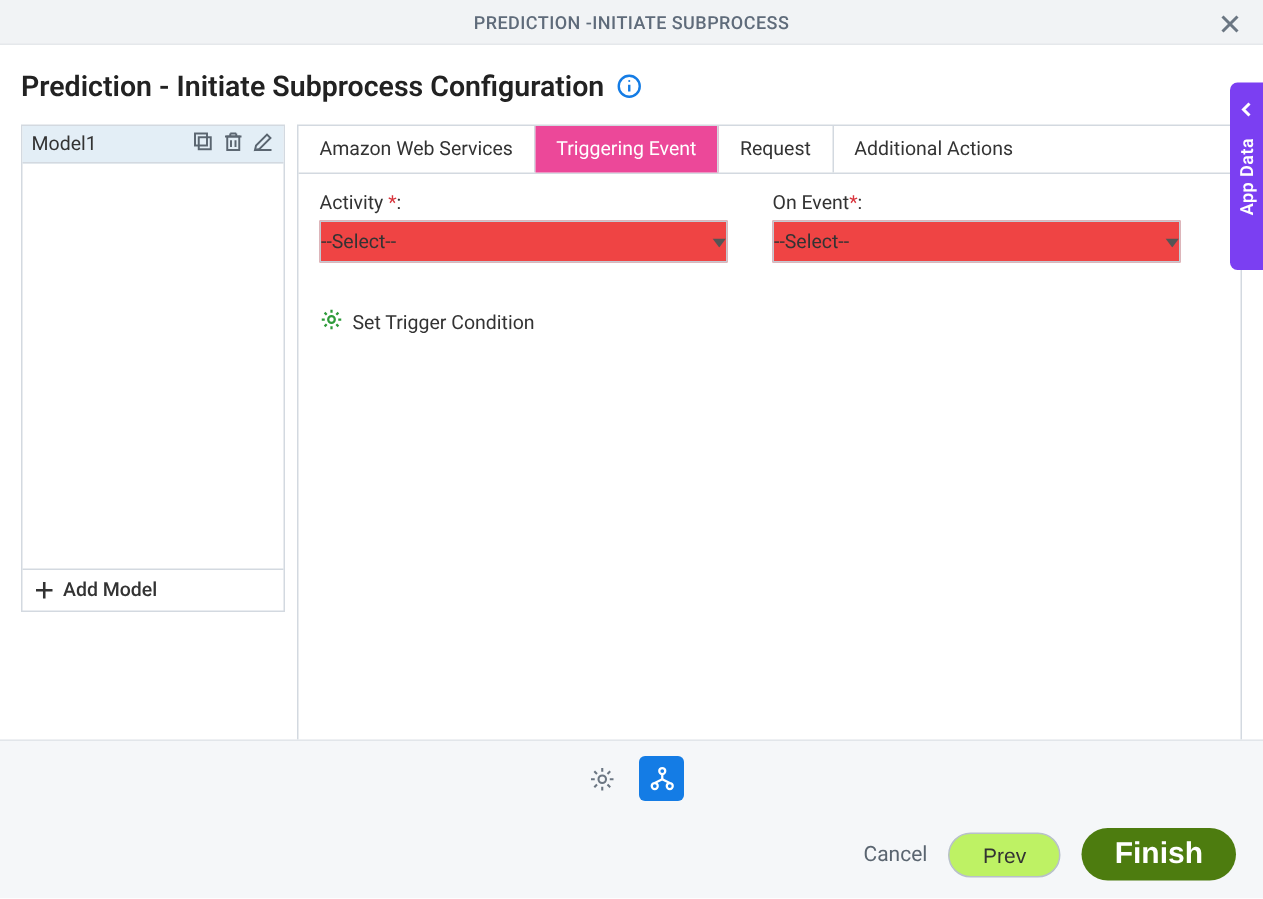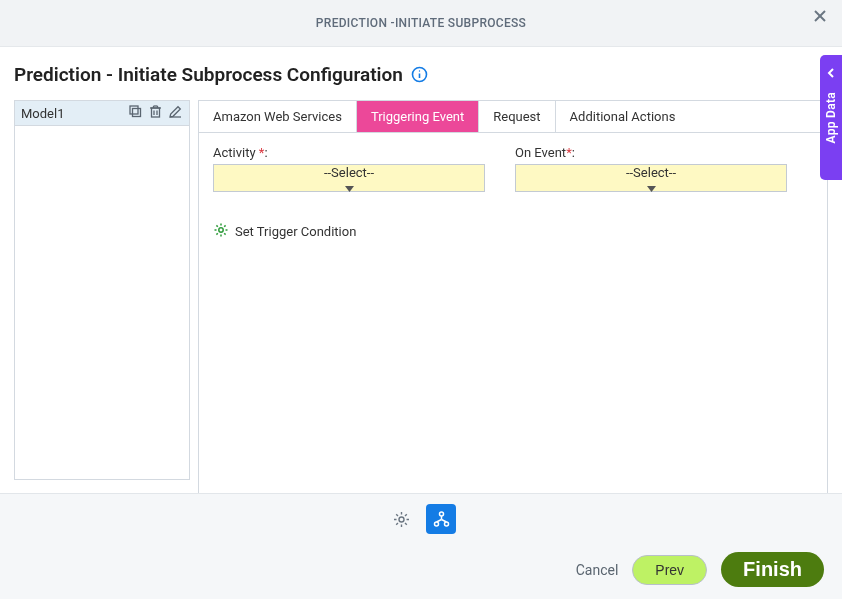--- a/index.html
+++ b/index.html
@@ -8,21 +8,21 @@
   background: #fff;
   width: 842px;
   height: 599px;
   overflow: hidden;
   position: relative;
 }
 
 
 .header-bar {
   background: #f1f3f5;
-  height: 47px;
+  height: 30px;
   display: flex;
   align-items: center;
   justify-content: center;
   position: relative;
   border-bottom: 1px solid #e5e8eb;
 }
 .header-title {
   font-size: 12px;
   color: #5f6b7a;
   letter-spacing: 0.3px;
@@ -59,21 +59,21 @@
   padding: 0 14px;
   gap: 8px;
 }
 
 
 .sidebar {
   width: 176px;
   border: 1px solid #d3d9e0;
   display: flex;
   flex-direction: column;
-  height: 380px;
+  height: 325px;
 }
 .model-row {
   display: flex;
   align-items: center;
   justify-content: space-between;
   height: 25px;
   border-bottom: 1px solid #d3d9e0;
   background: #e3eef6;
   padding: 0 6px;
 }
@@ -143,29 +143,28 @@
   font-size: 13px;
   color: #333;
   margin-bottom: 4px;
   display: block;
 }
 .req { color: #d9363e; }
 .select-box {
   width: 100%;
   height: 28px;
   border: 1px solid #c3cad3;
-  background: #fef9c3;
+  background: #ef4444;
   display: flex;
   align-items: center;
   justify-content: space-between;
   padding: 0 0;
   font-size: 13px;
   color: #333;
   cursor: pointer;
-  flex-direction: column;
 }
 .caret { color: #555; }
 
 
 .trigger-link {
   display: flex;
   align-items: center;
   gap: 6px;
   padding: 18px 14px 0 14px;
   font-size: 13px;
@@ -331,20 +330,27 @@
         </span>
         <span>
           <svg width="15" height="15" viewBox="0 0 15 15" fill="none" stroke="currentColor" stroke-width="1.3">
             <path d="M2 13 L2.7 10 L10 2.7 L12.3 5 L5 12.3 Z"></path>
               <line x1="2" y1="13" x2="13" y2="13"></line>
           </svg>
         </span>
       </span>
     </div>
     <div class="sidebar-spacer"></div>
+    <div class="add-model-row">
+      <svg width="13" height="13" viewBox="0 0 13 13" fill="none" stroke="#333" stroke-width="1.7">
+        <line x1="6.5" y1="1" x2="6.5" y2="12"></line>
+          <line x1="1" y1="6.5" x2="12" y2="6.5"></line>
+      </svg>
+      <span>Add Model</span>
+    </div>
   </div>
 
   <div class="right-panel">
     <div class="tabs">
       <div class="tab">Amazon Web Services</div>
       <div class="tab active">Triggering Event</div>
       <div class="tab">Request</div>
       <div class="tab">Additional Actions</div>
     </div>
 

